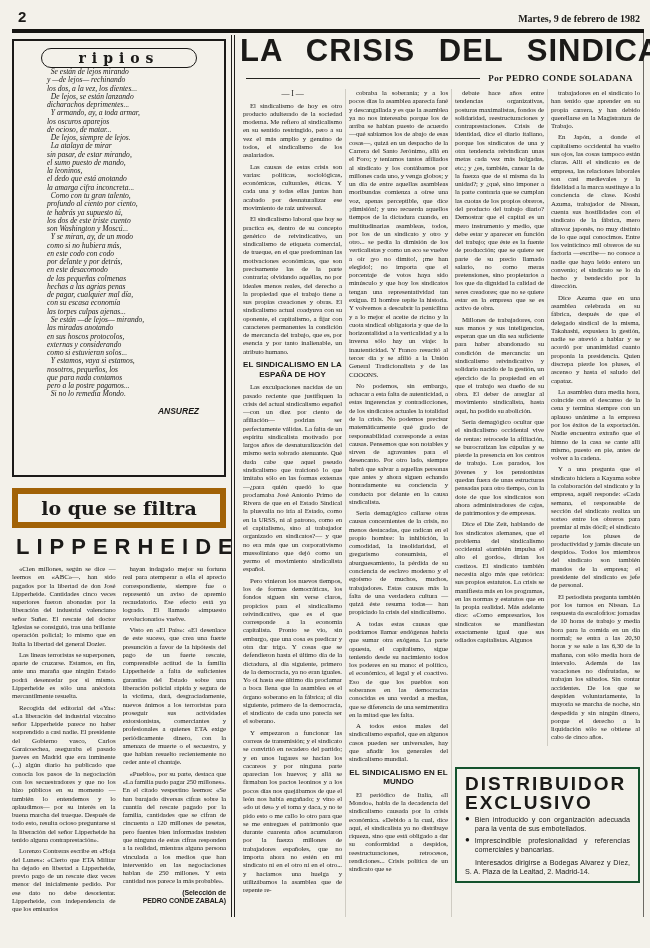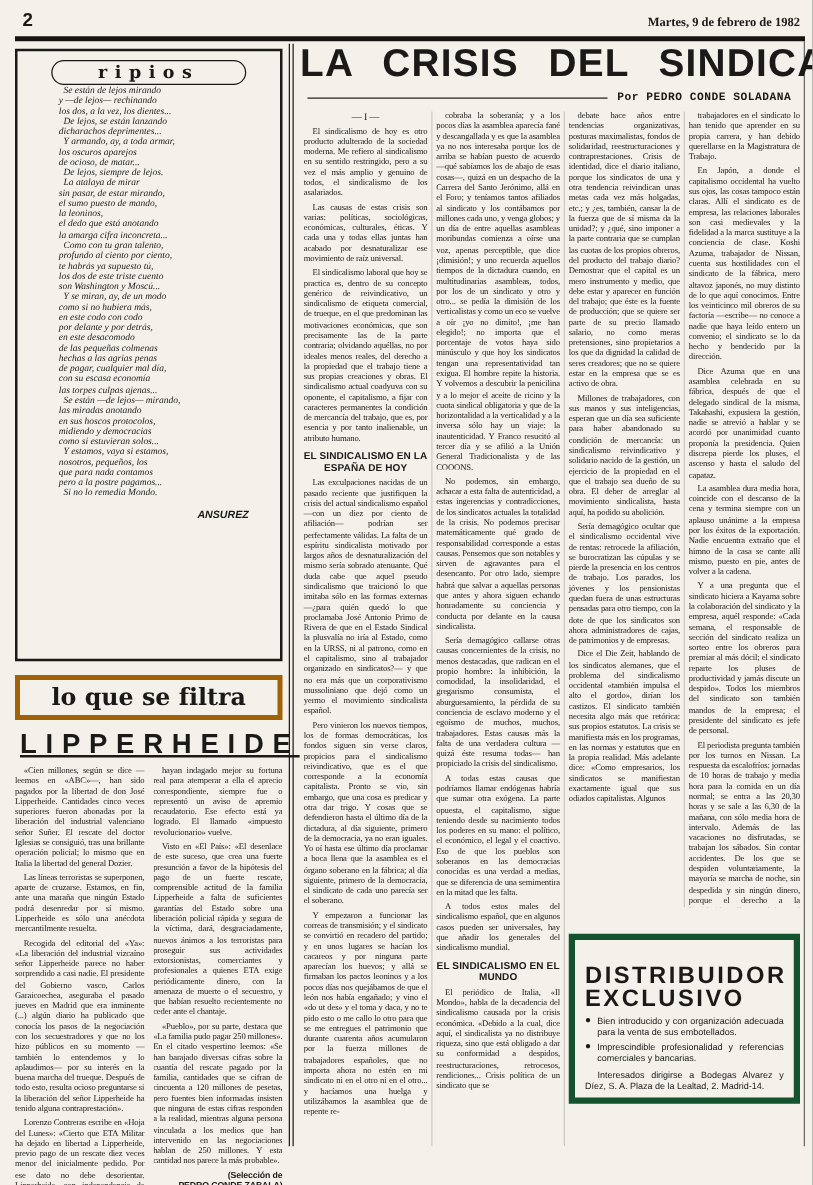--- a/index.html
+++ b/index.html
@@ -11,61 +11,61 @@
           border-bottom:4px solid #161512;padding:0 4px 4px 6px;}
   .page-number{font-weight:bold;font-size:15px;font-family:"Liberation Sans",sans-serif;}
   .masthead{font-family:"DejaVu Serif",serif;font-weight:bold;font-size:20px;letter-spacing:.5px;}
   .date-label{font-weight:bold;font-size:10px;}
   
   .content{display:flex;height:884px;border-right:1px solid #6d6a64;}
   .v-divider{flex:none;width:2px;border-left:1px solid #201f1c;border-right:1px solid #201f1c;
              margin:2px 5px 0 5px;}
   
   .left{width:214px;flex:none;padding-top:6px;}
-  .ripios-box{border:2px solid #1b1a18;height:490px;box-sizing:border-box;padding:7px 9px 4px;}
+  .ripios-box{border:2px solid #1b1a18;height:438px;box-sizing:border-box;padding:7px 9px 4px;}
   .ripios-label-box{border:1.5px solid #1b1a18;border-radius:11px;width:80%;margin:0 auto;
                     text-align:center;font-family:"DejaVu Serif",serif;font-weight:bold;
                     font-size:14px;letter-spacing:6px;padding:1px 0;}
   .poem-title{font-family:"Liberation Sans",sans-serif;font-weight:bold;font-size:26px;
               letter-spacing:2px;text-align:center;margin:7px 0 6px;}
   .poem{font-style:italic;font-size:7.6px;line-height:1.09;padding-left:24px;}
   .poem div{white-space:pre-wrap;margin:0;}
   .poem-signature{text-align:right;font-style:italic;font-weight:bold;font-size:8.5px;
                   font-family:"Liberation Sans",sans-serif;margin:7px 16px 0 0;}
-  .filtra-box{border:4px solid #a16207;margin-top:11px;text-align:center;
+  .filtra-box{border:6px solid #a16207;margin-top:11px;text-align:center;
               font-family:"DejaVu Serif",serif;font-weight:bold;font-size:19px;padding:3px 0;}
   .lipp-title{font-family:"Liberation Sans",sans-serif;font-weight:bold;font-size:22px;
-              letter-spacing:7px;text-align:center;margin:6px 4px 5px;white-space:nowrap;text-decoration:underline;}
+              letter-spacing:7px;text-align:center;margin:6px 4px 5px;white-space:nowrap;}
   .lipp-cols{display:flex;gap:7px;height:376px;overflow:hidden;}
   .lipp-col{flex:1;overflow:hidden;}
   
   .newstext{font-size:6.9px;line-height:1.2;text-align:justify;letter-spacing:-.1px;
             hyphens:auto;-webkit-hyphens:auto;}
   .newstext p{margin:0 0 3px;text-indent:7px;}
   .signoff{font-family:"Liberation Sans",sans-serif;font-weight:bold;font-size:7px;
            text-align:right;margin-top:2px;line-height:1.25;}
   
   .article{flex:1;display:flex;flex-direction:column;padding-top:2px;min-width:0;}
   .headline{font-family:"Liberation Sans",sans-serif;font-weight:bold;font-size:31px;
             letter-spacing:1px;word-spacing:14px;text-align:center;line-height:1.0;
             margin:0 2px 2px 0;white-space:nowrap;}
   .byline-row{display:flex;align-items:center;gap:8px;margin:5px 10px 6px 6px;}
   .byline-rule{flex:1;height:1px;background:#24231f;}
-  .byline{font-family:Liberation Mono, monospace;font-weight:bold;font-size:9px;letter-spacing:.4px;text-align:center;}
+  .byline{font-family:Liberation Serif, serif;font-weight:bold;font-size:9px;letter-spacing:.4px;text-align:center;}
   .cols{display:flex;flex:1;overflow:hidden;}
   .col{width:99px;flex:none;padding:0 3px;overflow:hidden;border-right:1px solid #cfccc3;}
   .section-mark{text-align:center;font-size:8px;margin:1px 0 3px;text-indent:0 !important;}
   .subhead{font-family:"Liberation Sans",sans-serif;font-weight:bold;font-size:8px;
            text-align:center;line-height:1.2;margin:4px 0;letter-spacing:.1px;}
   .right-half{flex:1;display:flex;flex-direction:column;min-width:0;}
   .right-cols{display:flex;flex:1;overflow:hidden;}
   .right-cols .col{width:50%;flex:1;}
   .right-cols .col:last-child{border-right:none;}
   
-  .adbox{border:5px solid #14532d;margin:21px 3px 34px 3px;padding:19px 8px 5px;
+  .adbox{border:2px solid #14532d;margin:21px 3px 34px 3px;padding:5px 8px 5px;
          font-family:"Liberation Sans",sans-serif;flex:none;}
   .ad-title{font-weight:bold;font-size:19px;letter-spacing:2px;text-align:justify;
             text-align-last:justify;line-height:1;}
   .ad-line1{font-weight:bold;font-size:8.2px;line-height:1.4;text-align:justify;
             text-align-last:center;margin:6px 2px 5px;}
   .ad-bullet{display:flex;gap:5px;font-size:7.2px;line-height:1.25;margin:3px 0;text-align:justify;}
   .ad-dot{flex:none;font-size:8px;line-height:1;}
   .ad-contact{font-size:7.2px;line-height:1.25;margin-top:4px;text-indent:10px;text-align:justify;}
 </style>
 </head>
@@ -111,21 +111,21 @@
             <div>por delante y por detrás,</div>
             <div>en este desacomodo</div>
             <div>de las pequeñas colmenas</div>
             <div>hechas a las agrias penas</div>
             <div>de pagar, cualquier mal día,</div>
             <div>con su escasa economía</div>
             <div>las torpes culpas ajenas...</div>
             <div>  Se están —de lejos— mirando,</div>
             <div>las miradas anotando</div>
             <div>en sus hoscos protocolos,</div>
-            <div>midiendo y democracias</div>
+            <div>externas y considerando</div>
             <div>como si estuvieran solos...</div>
             <div>  Y estamos, vaya si estamos,</div>
             <div>nosotros, pequeños, los</div>
             <div>que para nada contamos</div>
             <div>pero a la postre pagamos...</div>
             <div>  Si no lo remedia Mondo.</div>
           </div>
         <div class="poem-signature">ANSUREZ</div>
       </div>
 

